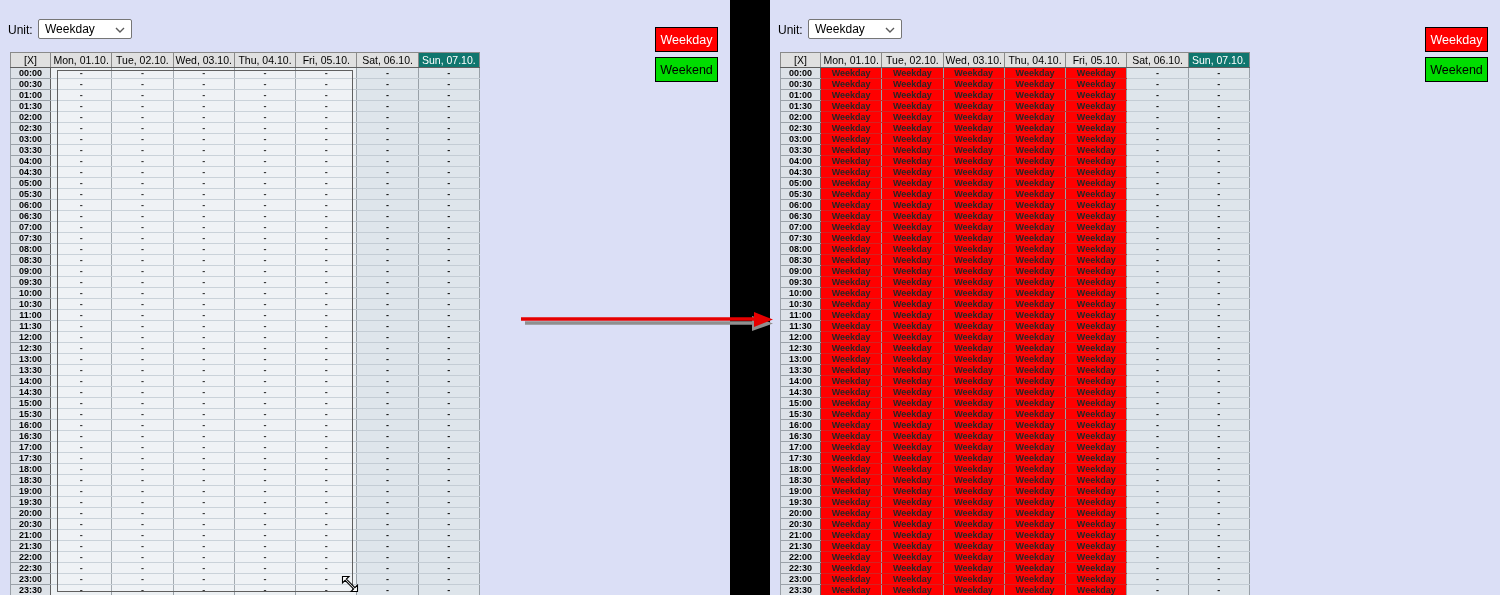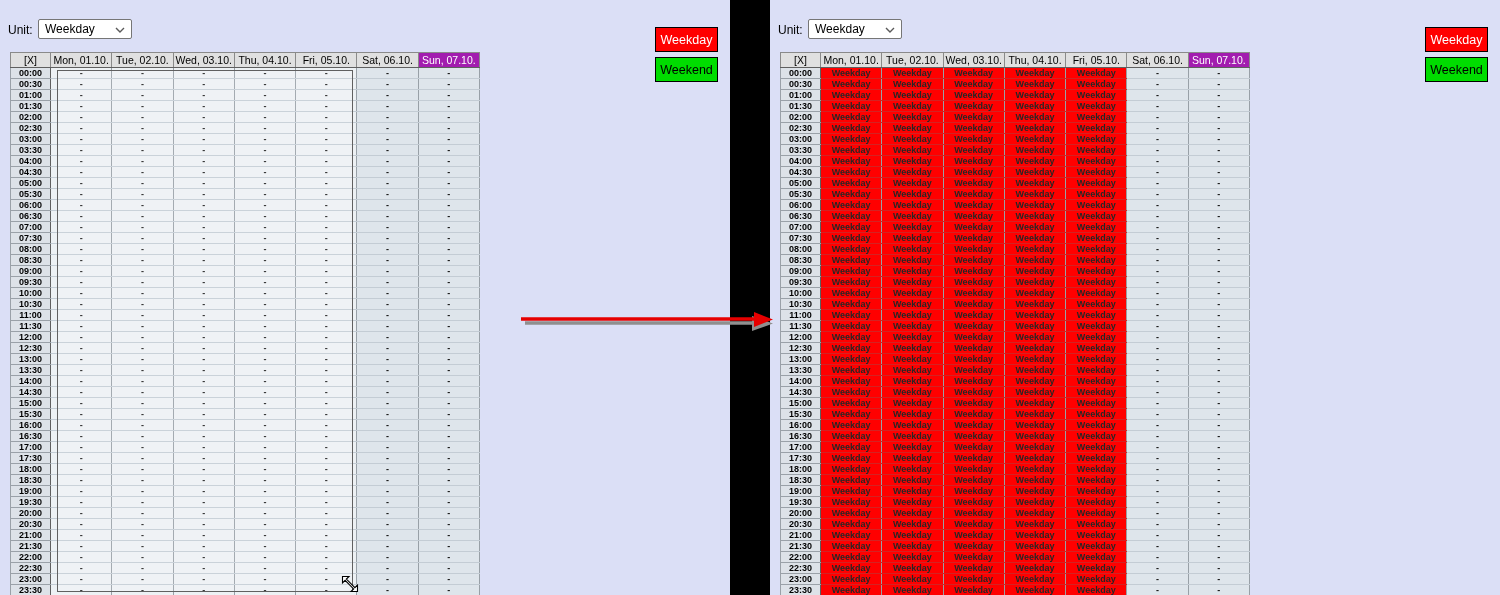--- a/index.html
+++ b/index.html
@@ -34,21 +34,21 @@
     position:absolute;left:10px;top:40px;width:470px;
     border-collapse:collapse;table-layout:fixed;
     border:1px solid #7f7f7f;
   }
   col.c-time{width:40px}
   table.schedule th,table.schedule td{padding:0;overflow:hidden;white-space:nowrap;text-align:center}
   table.schedule thead th{
     height:14px;background:#e0e0e0;font-size:10.5px;font-weight:normal;color:#000;
     border:1px solid #8a8a8a;border-bottom:1px solid #5f5f5f;
   }
-  table.schedule thead th.sun{background:#a21caf;color:#fff}
+  table.schedule thead th.sun{background:#0f766e;color:#fff}
   table.schedule tbody th{
     height:10px;line-height:10px;background:#dde2e8;font-size:9px;font-weight:bold;color:#000;
     border:1px solid #9aa1a8;border-right:1px solid #5f5f5f;
   }
   table.schedule tbody td{
     height:10px;line-height:10px;background:#dee5eb;font-size:9px;font-weight:bold;color:#141414;
     border-left:1px solid #98a0a7;border-right:1px solid #98a0a7;
     border-top:1px solid #c3ccd4;border-bottom:1px solid #c3ccd4;
     cursor:cell;
   }

